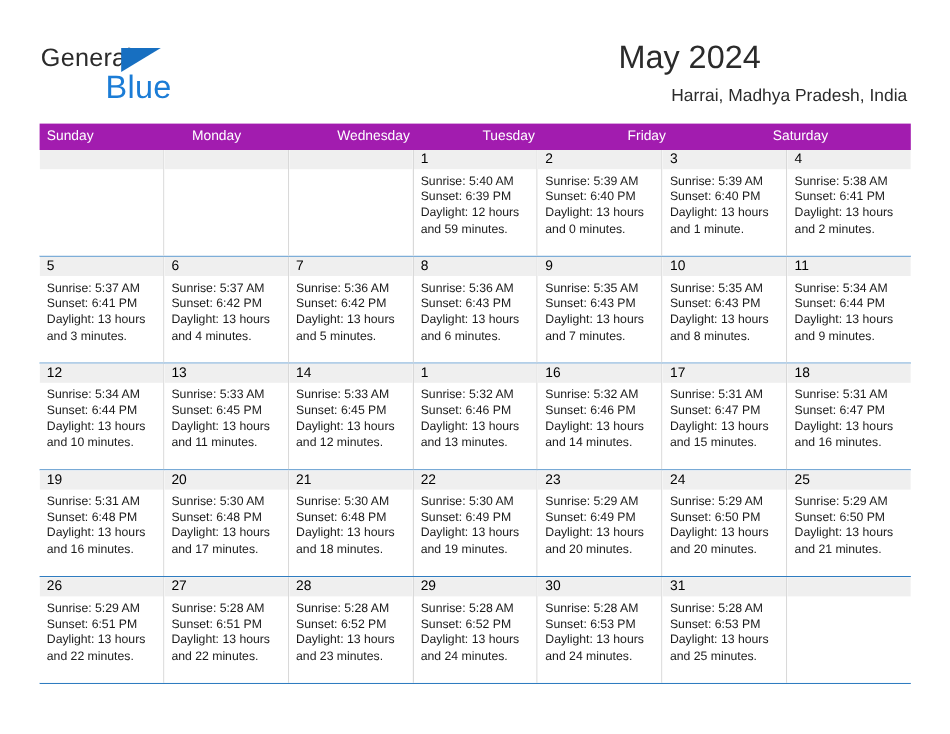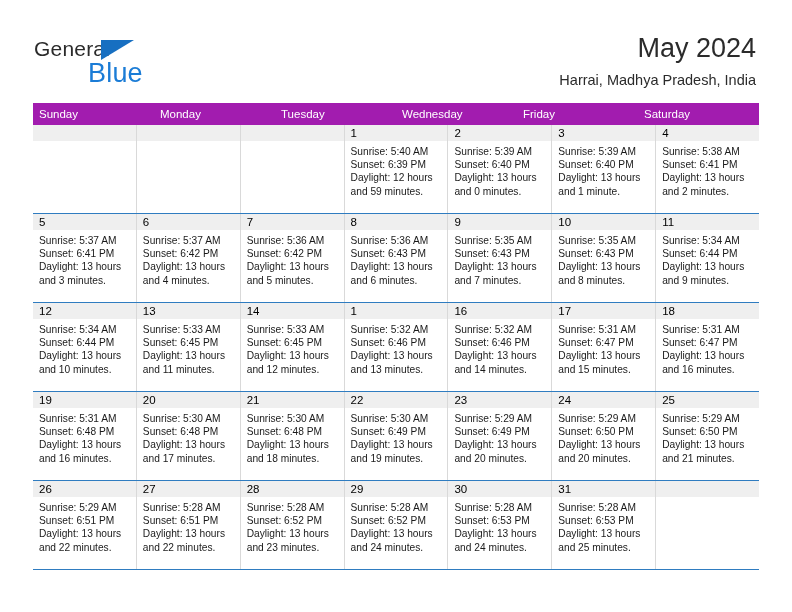--- a/index.html
+++ b/index.html
@@ -61,34 +61,34 @@
     top: 21px;
     font-size: 27px;
     color: #1b7cd6;
     letter-spacing: .2px;
   }
 
   .title-block {
     position: absolute;
     right: 36px;
     top: 32px;
-    text-align: right;
   }
   .cal-title {
     font-size: 27px;
     color: #2b2b2b;
     line-height: 32px;
     white-space: nowrap;
   }
   .cal-subtitle {
     margin-top: 8px;
     font-size: 14.5px;
     color: #2b2b2b;
     line-height: 17px;
     white-space: nowrap;
+    margin-left: 44px;
   }
 
   
   .calendar {
     position: absolute;
     left: 33px;
     top: 103px;
     width: 726px;
   }
 
@@ -182,22 +182,22 @@
       <div class="cal-title">May 2024</div>
       <div class="cal-subtitle">Harrai, Madhya Pradesh, India</div>
     </div>
 
   </div>
 
   <div class="calendar">
     <div class="weekday-row" id="weekday-row">
         <div class="weekday">Sunday</div>
         <div class="weekday">Monday</div>
+        <div class="weekday">Wednesday</div>
         <div class="weekday">Tuesday</div>
-        <div class="weekday">Wednesday</div>
         <div class="weekday">Friday</div>
         <div class="weekday">Saturday</div>
       </div>
     <div id="weeks-container">
         <div class="week-row">
           <div class="day-cell empty">
             <div class="day-number"></div>
           </div>
           <div class="day-cell empty">
             <div class="day-number"></div>

